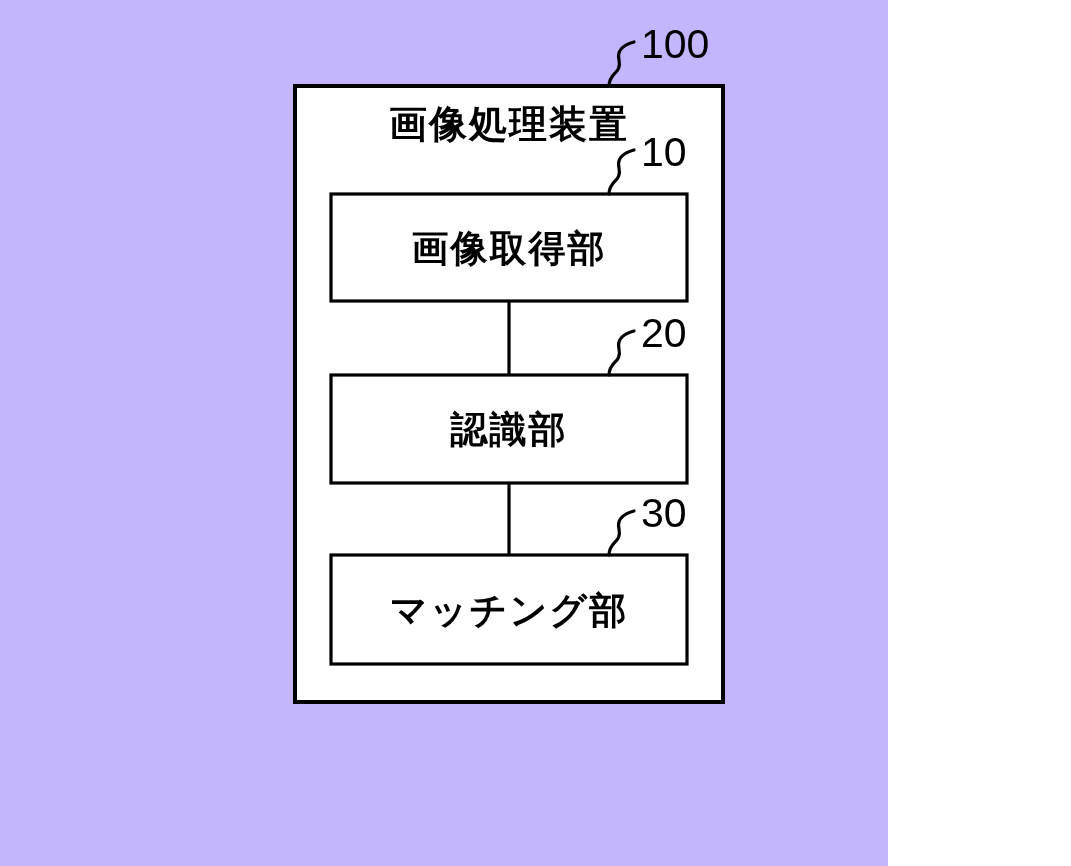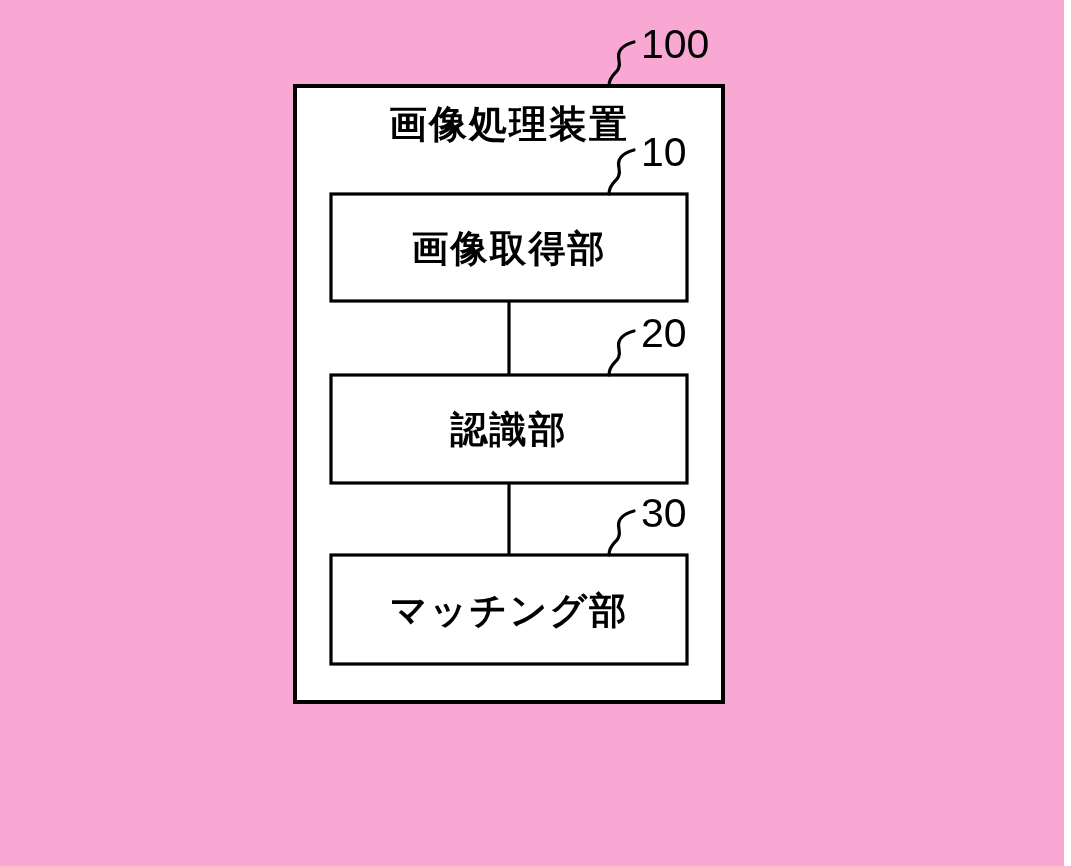--- a/index.html
+++ b/index.html
@@ -6,23 +6,23 @@
     margin: 0;
     padding: 0;
     background: #ffffff;
   }
   body {
     font-family: "Liberation Sans", sans-serif;
     color: #000000;
   }
   #canvas {
     position: relative;
-    width: 1064px;
+    width: 888px;
     height: 866px;
-    background: #f9a8d4;
+    background: #c4b5fd;
     overflow: hidden;
   }
   #figure-svg {
     position: absolute;
     left: 0;
     top: 0;
     width: 1071px;
     height: 866px;
   }
   .box-rect {

